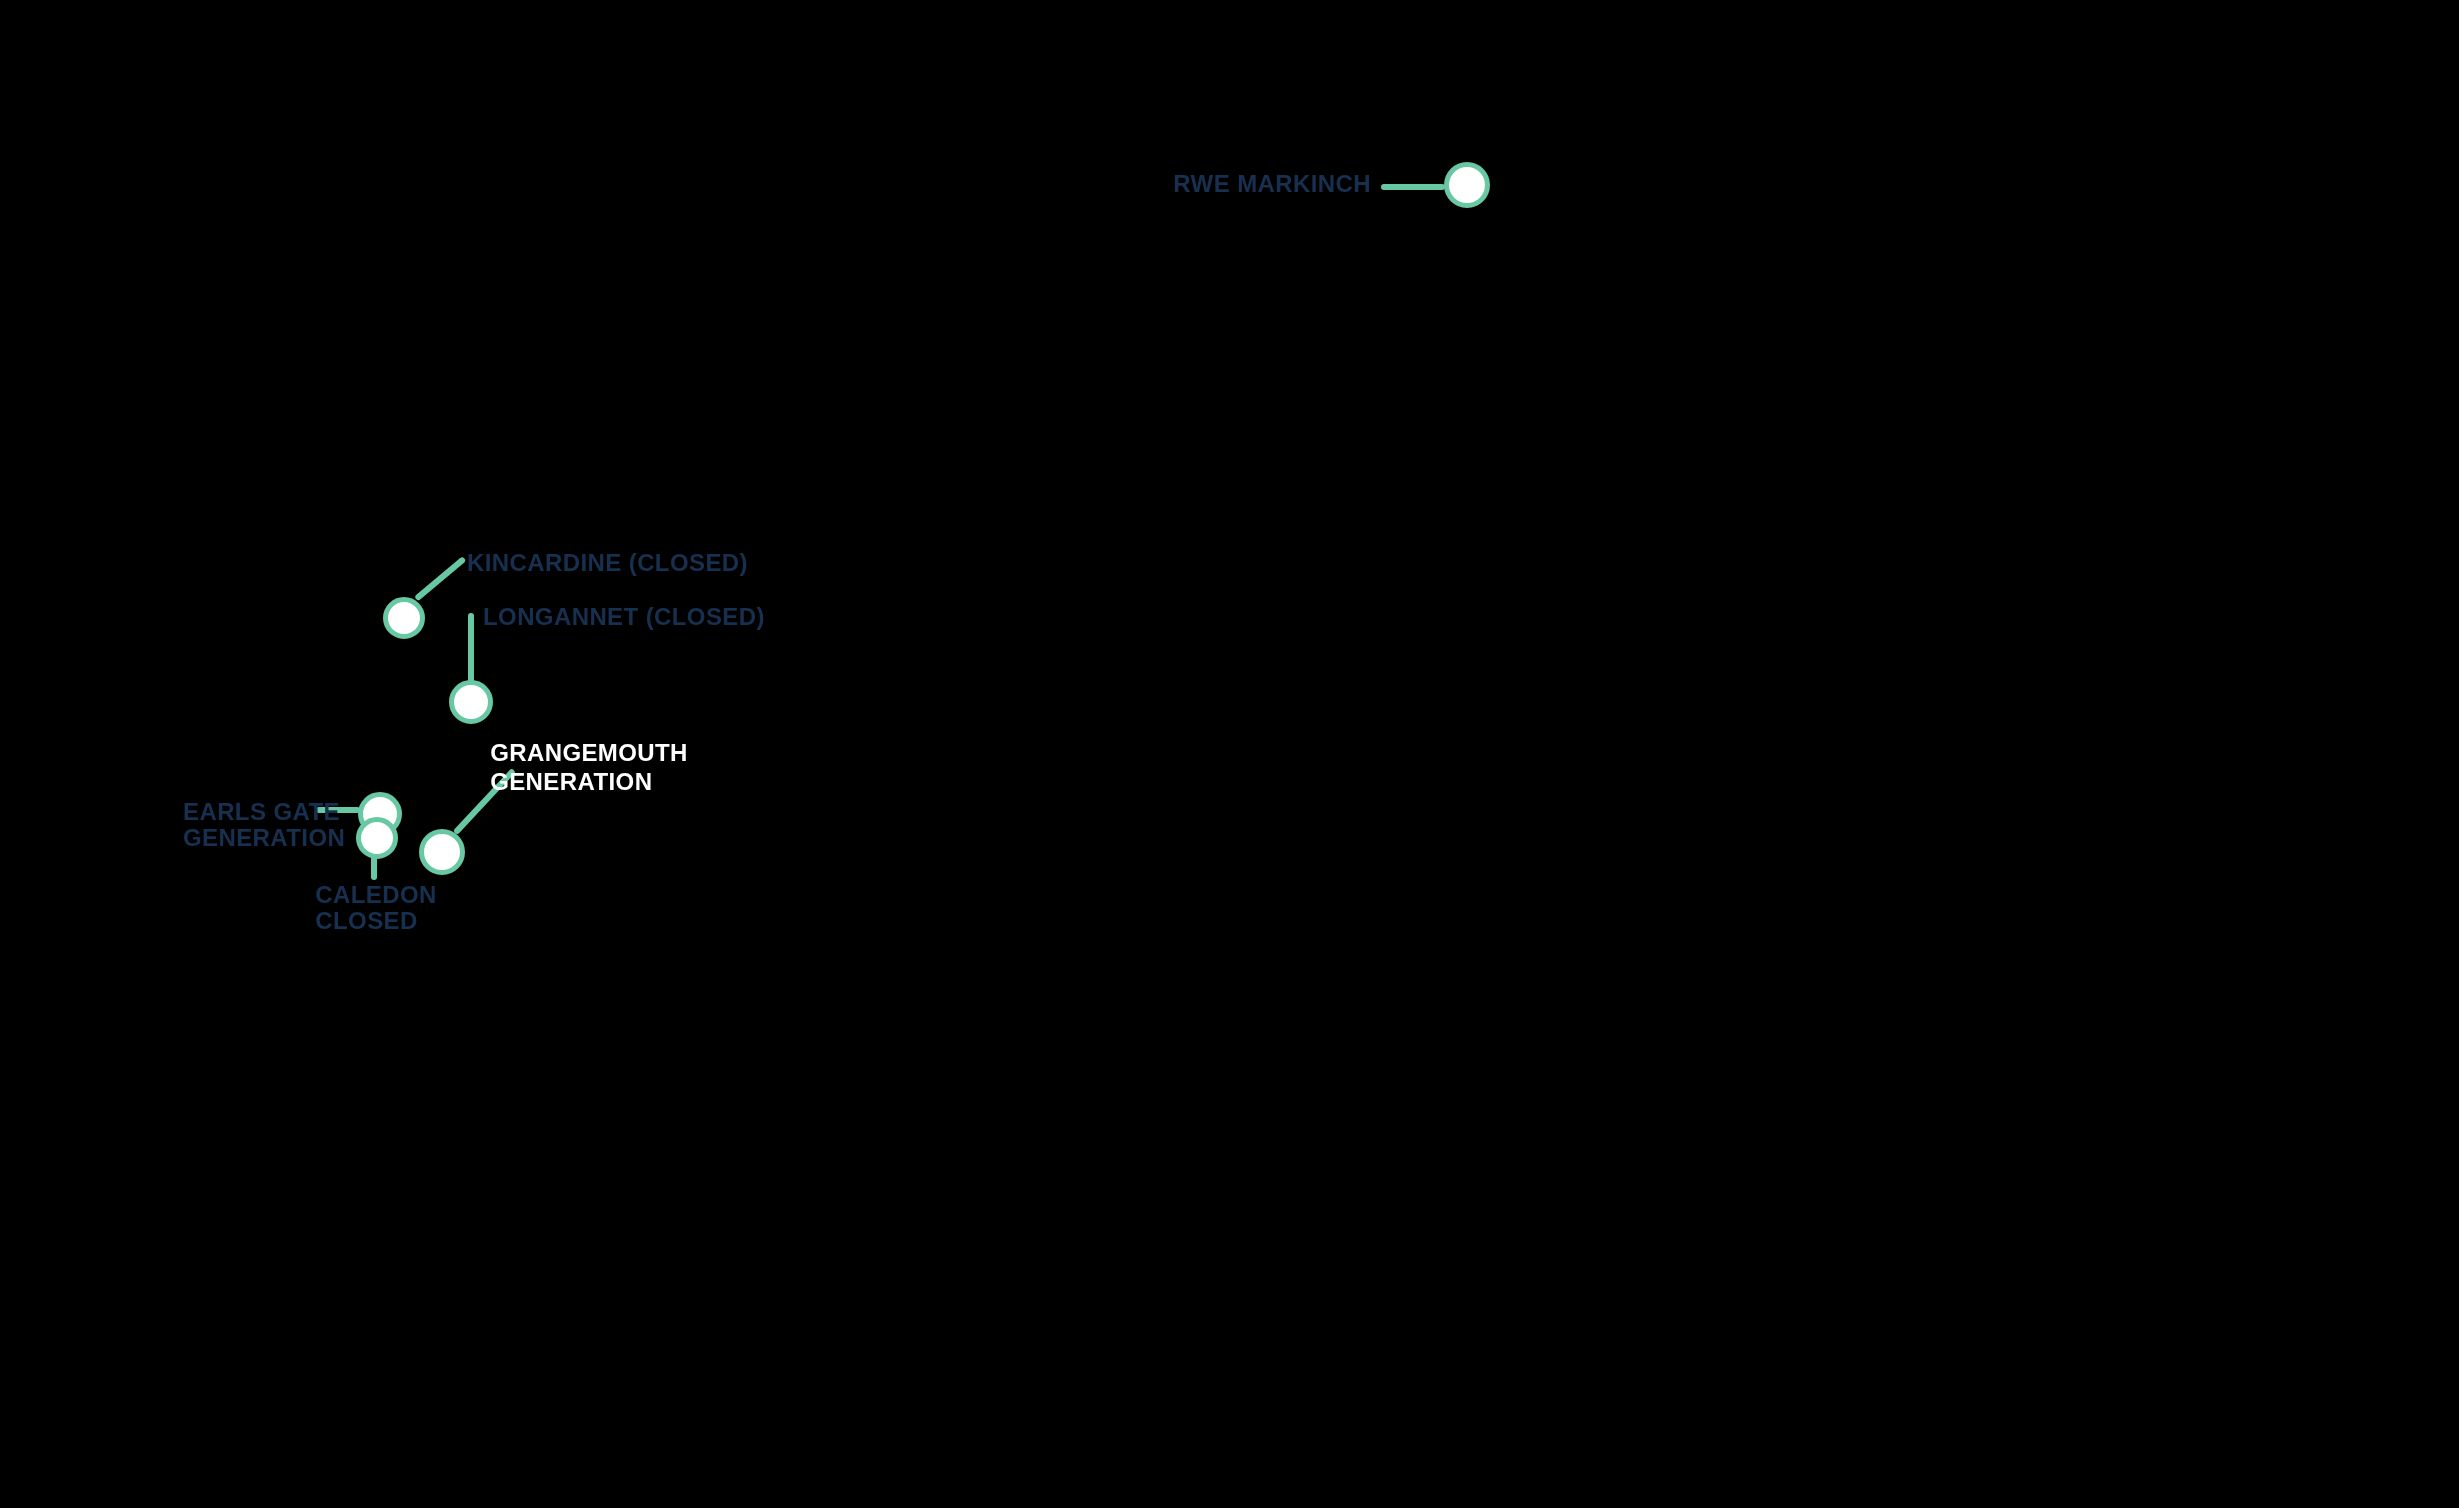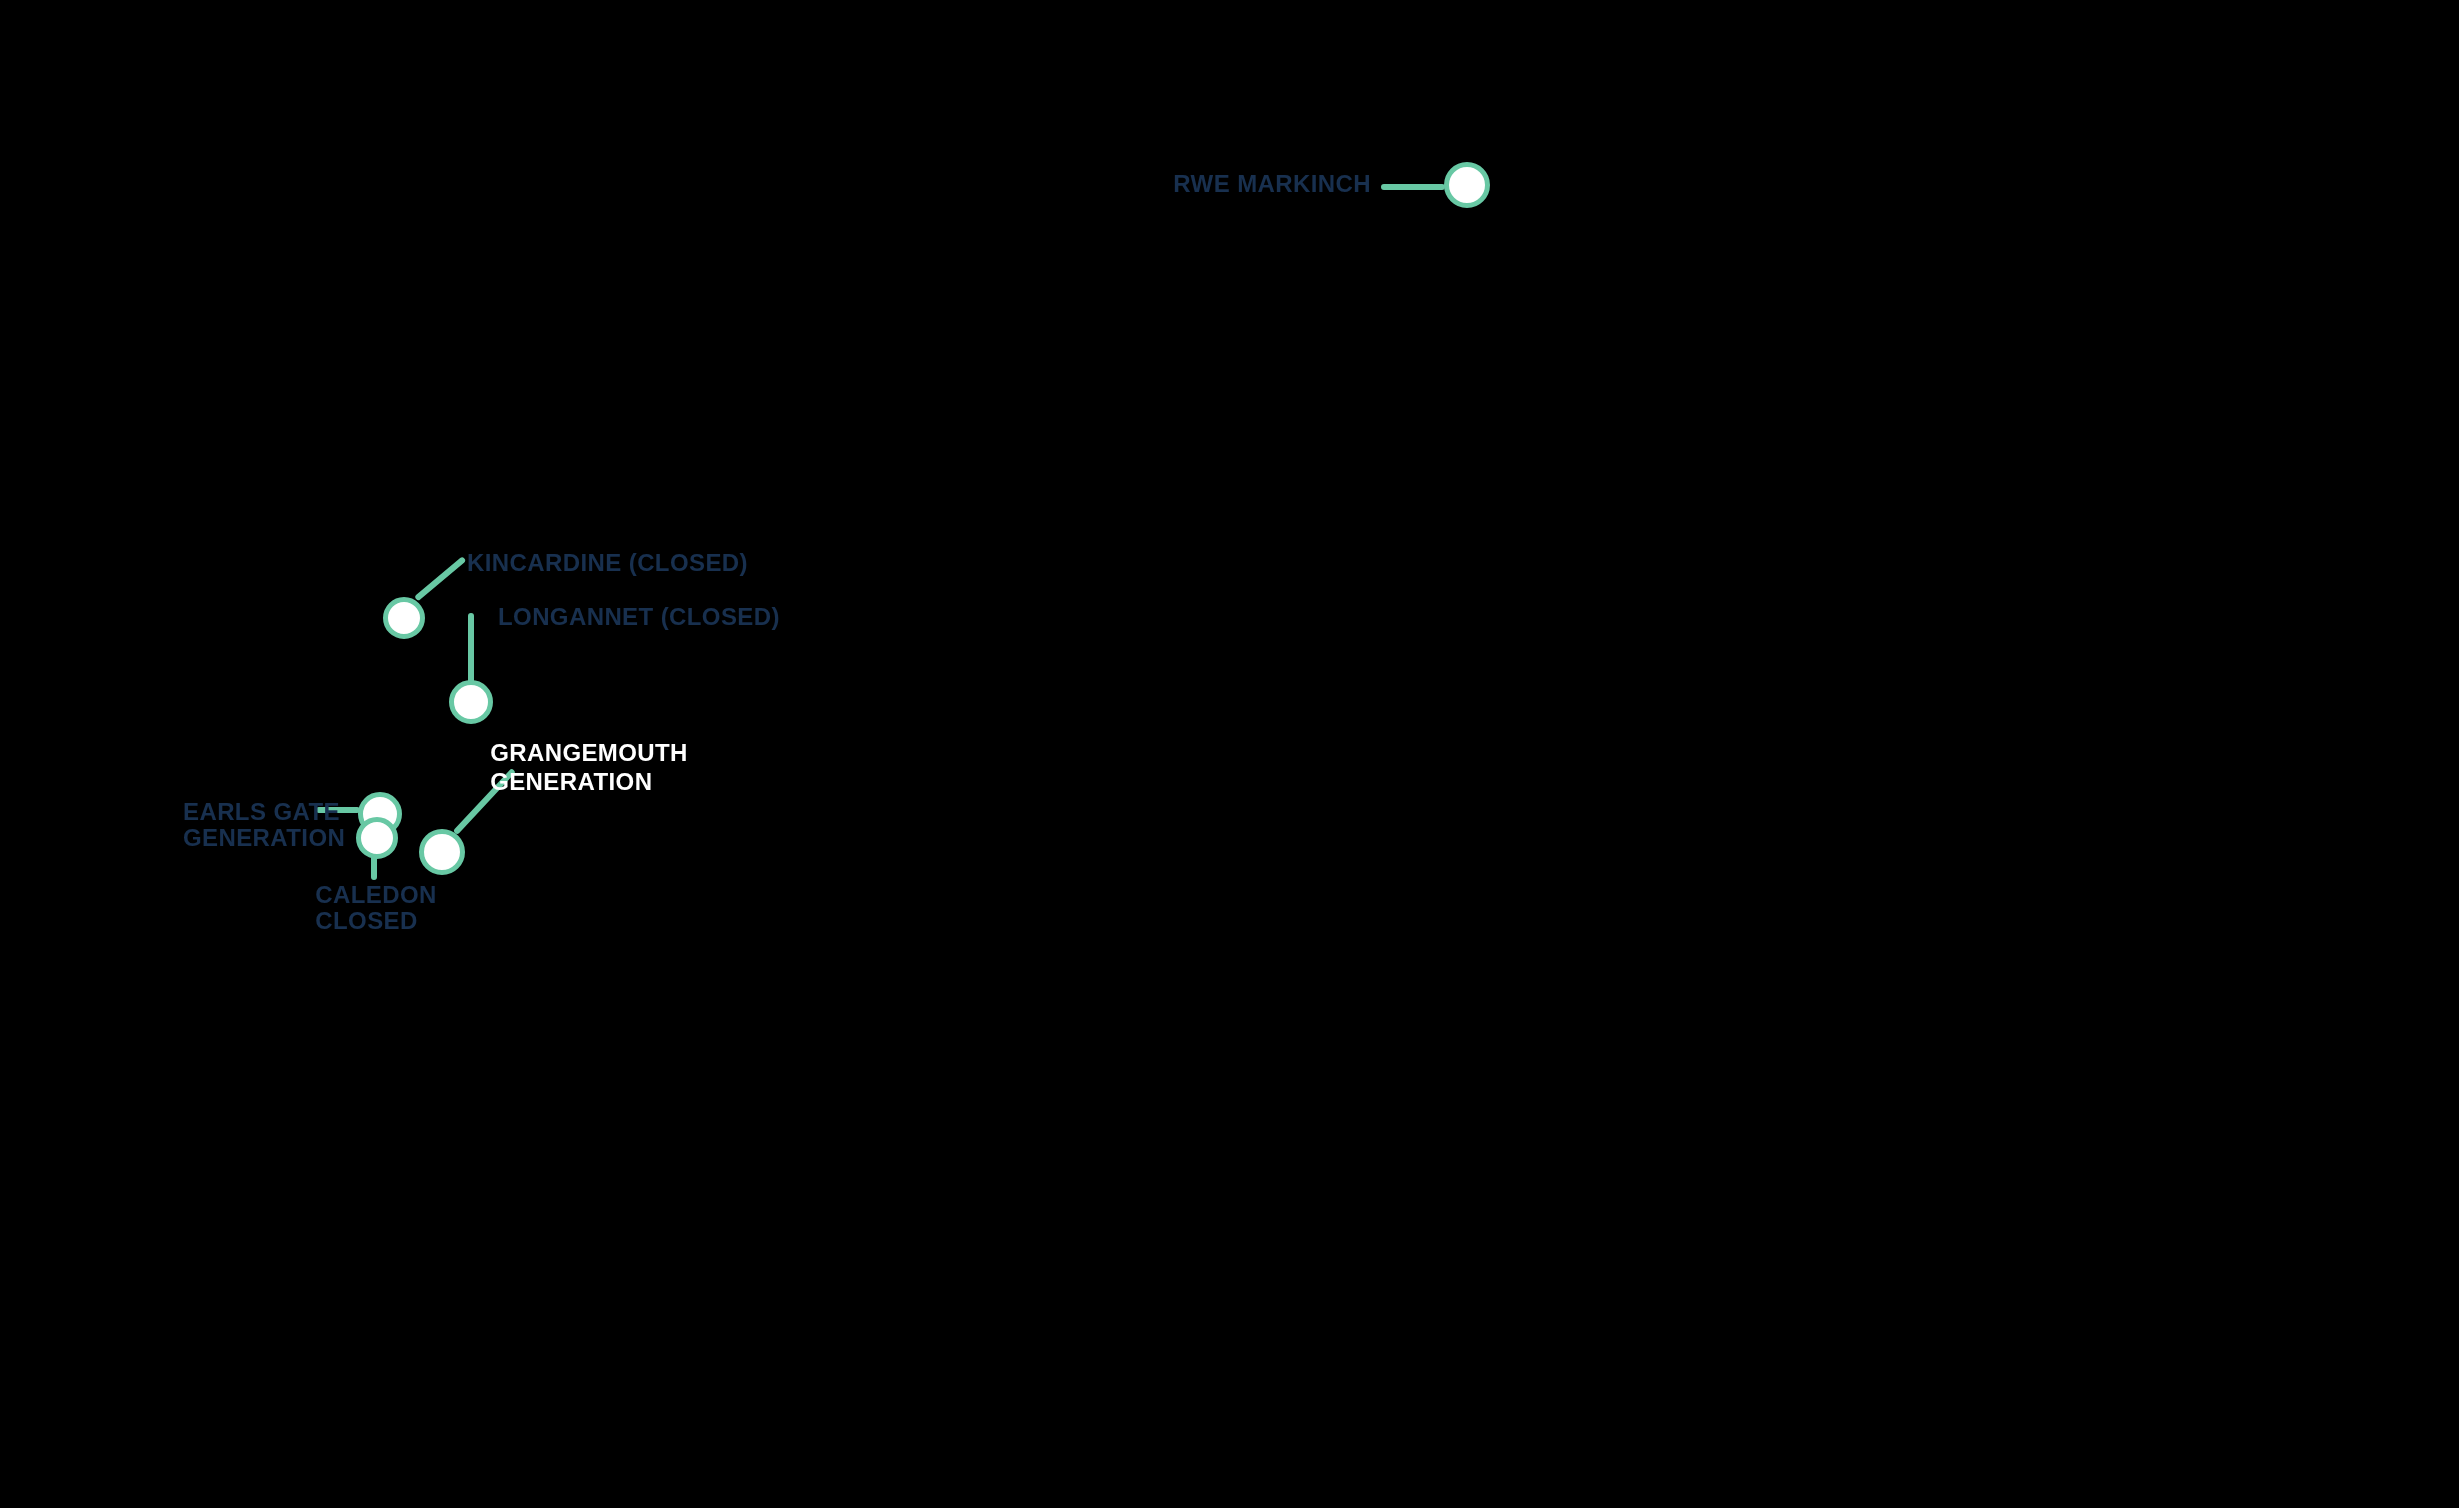--- a/index.html
+++ b/index.html
@@ -54,21 +54,21 @@
 <div class="stage">
 
   <div class="label navy right" style="right:1088px; top:171px;">RWE MARKINCH</div>
   <div class="connector" style="left:1381px; top:184px; width:64px; height:5.8px;"></div>
   <div class="dot" style="left:1444px; top:162px; width:46px; height:46px;"></div>
 
   <div class="label navy" style="left:467px; top:550px;text-align:right;">KINCARDINE (CLOSED)</div>
   <div class="connector" style="left:416px; top:596px; width:63px; height:5.8px; transform:rotate(-40deg);"></div>
   <div class="dot" style="left:383px; top:597px; width:42px; height:42px;"></div>
 
-  <div class="label navy" style="left:498px; top:604px;text-align:center;">LONGANNET (CLOSED)</div>
+  <div class="label navy" style="left:483px; top:604px;text-align:center;">LONGANNET (CLOSED)</div>
   <div class="connector" style="left:468px; top:613px; width:5.8px; height:71px;"></div>
   <div class="dot" style="left:449px; top:680px; width:44px; height:44px;"></div>
 
   <div class="label white two-line center" style="left:589px; top:738px; line-height:29px;">
     <div>GRANGEMOUTH</div>
     <div>GENERATION</div>
   </div>
   <div class="connector" style="left:455px; top:830px; width:86px; height:5.8px; transform:rotate(-47deg);"></div>
   <div class="dot" style="left:419px; top:829px; width:46px; height:46px;"></div>
 

